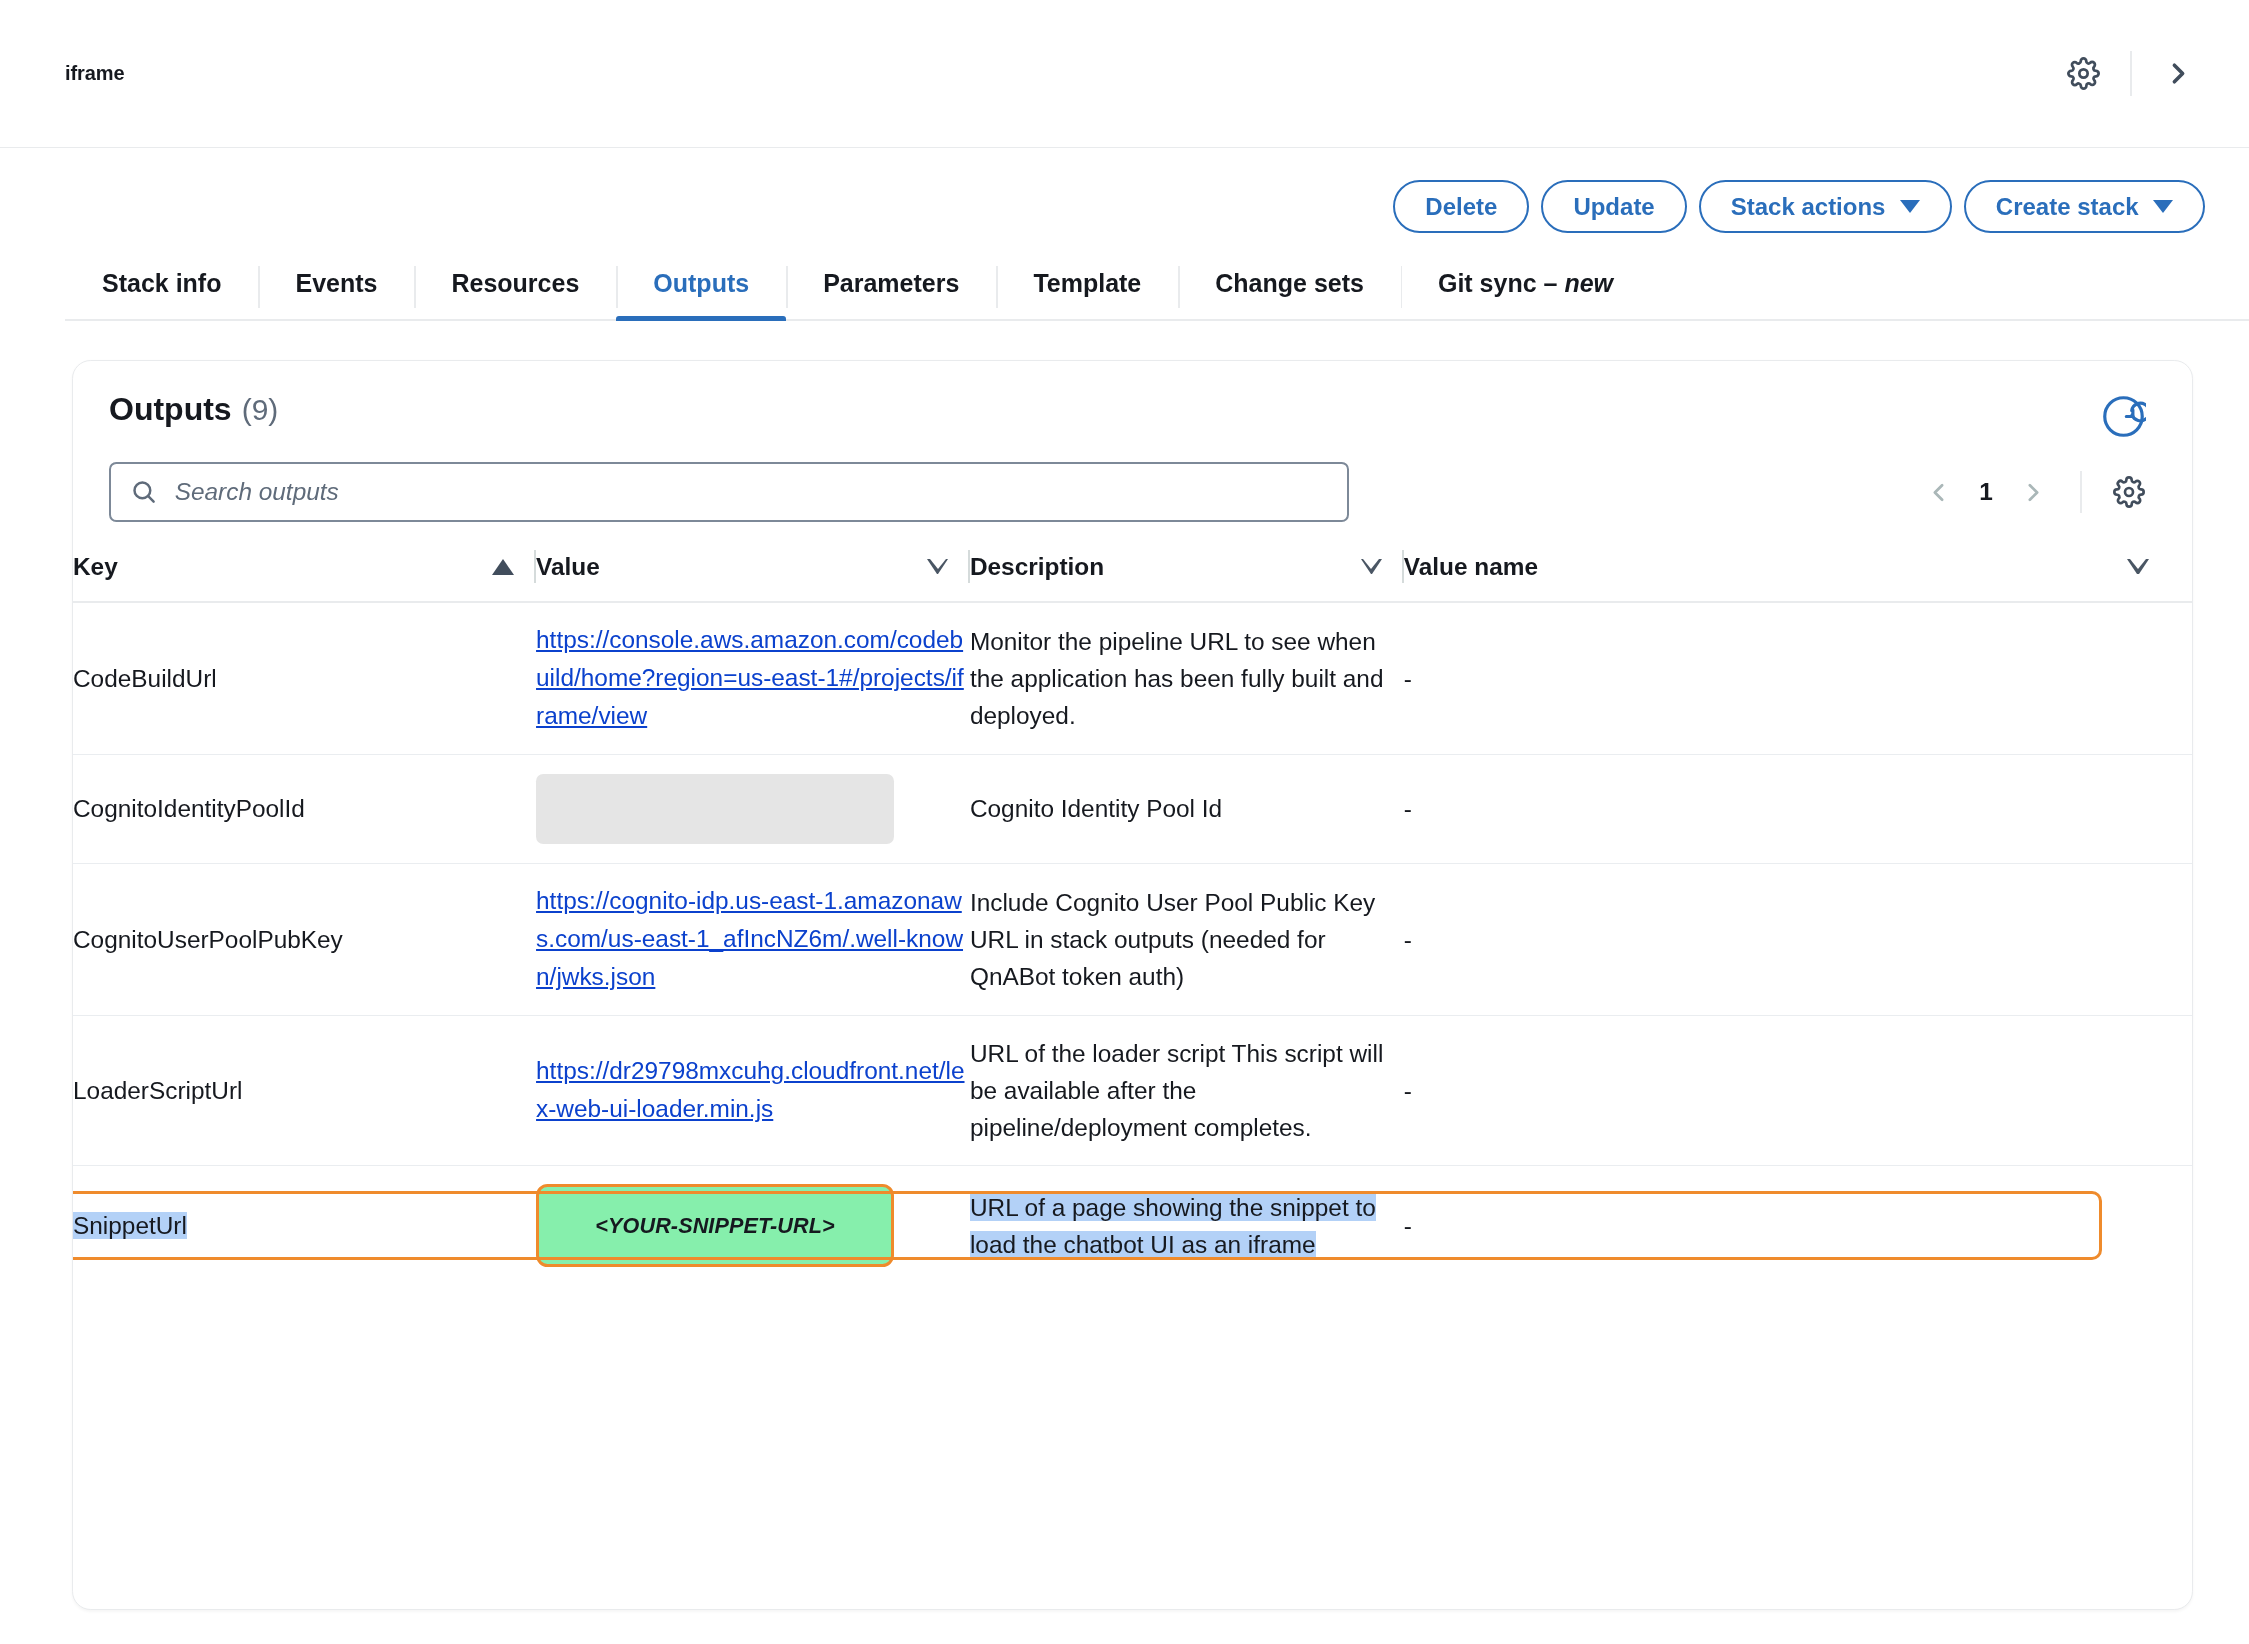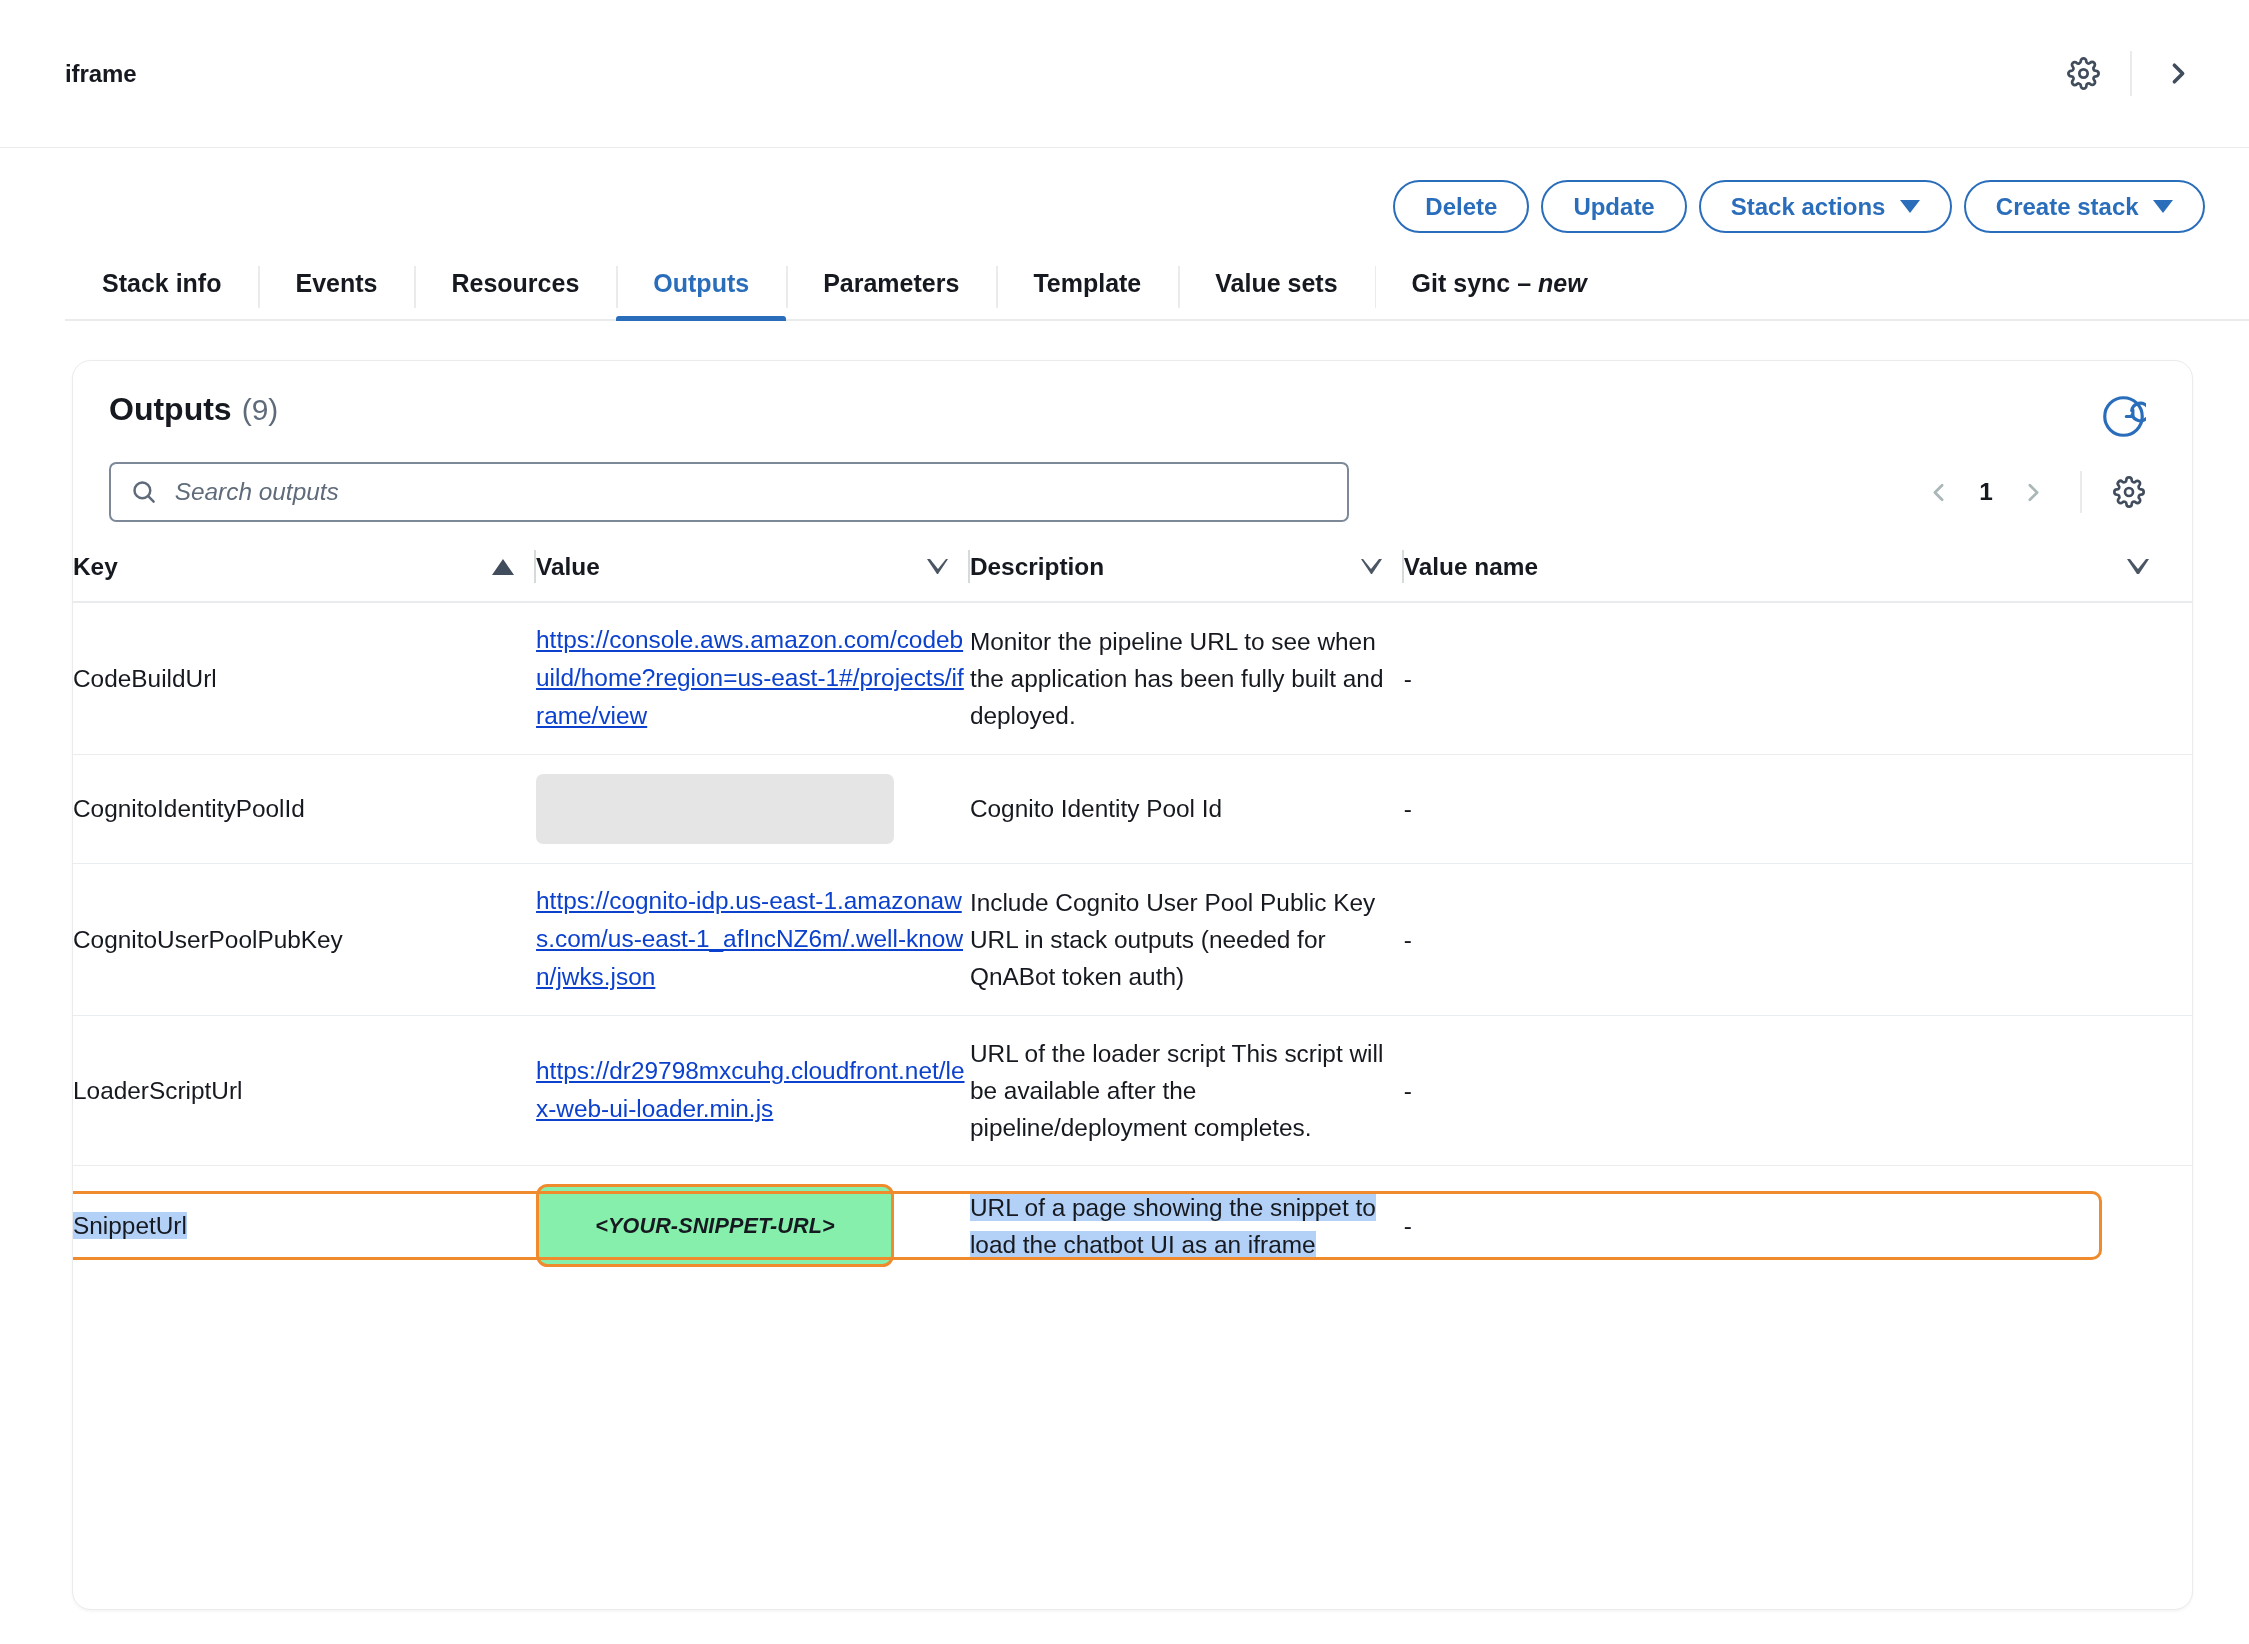--- a/index.html
+++ b/index.html
@@ -13,21 +13,21 @@
 
   
   .win-header {
     height: 148px;
     display: flex; align-items: center;
     padding: 0 42px 0 65px;
     border-bottom: 1.4px solid #e9ebed;
     background: #fff;
   }
   .win-title {
-    font-size: 24px; font-weight: 700; letter-spacing: -0.1px;
+    font-size: 20px; font-weight: 700; letter-spacing: -0.1px;
     color: #16191f; flex: 0 0 auto;
   }
   .win-header-spacer { flex: 1 1 auto; }
   .win-actions { display: flex; align-items: center; gap: 0; }
   .icon-btn {
     width: 59px; height: 59px;
     display: flex; align-items: center; justify-content: center;
     cursor: pointer; background: transparent; border: 0;
   }
   .vdiv { width: 2.2px; height: 45px; background: #e9ebed; margin: 0 17px; }
@@ -273,21 +273,21 @@
   </button>
 </div>
 
 <div class="tabs">
   <div class="tab">Stack info</div>
   <div class="tab">Events</div>
   <div class="tab">Resources</div>
   <div class="tab active">Outputs</div>
   <div class="tab">Parameters</div>
   <div class="tab">Template</div>
-  <div class="tab">Value sets</div>
+  <div class="tab">Change sets</div>
   <div class="tab">
     <span>Git sync</span>
     <span>&nbsp;–&nbsp;</span>
     <span class="ital">new</span>
   </div>
 </div>
 
 <div class="card">
 
   <div class="card-head">

